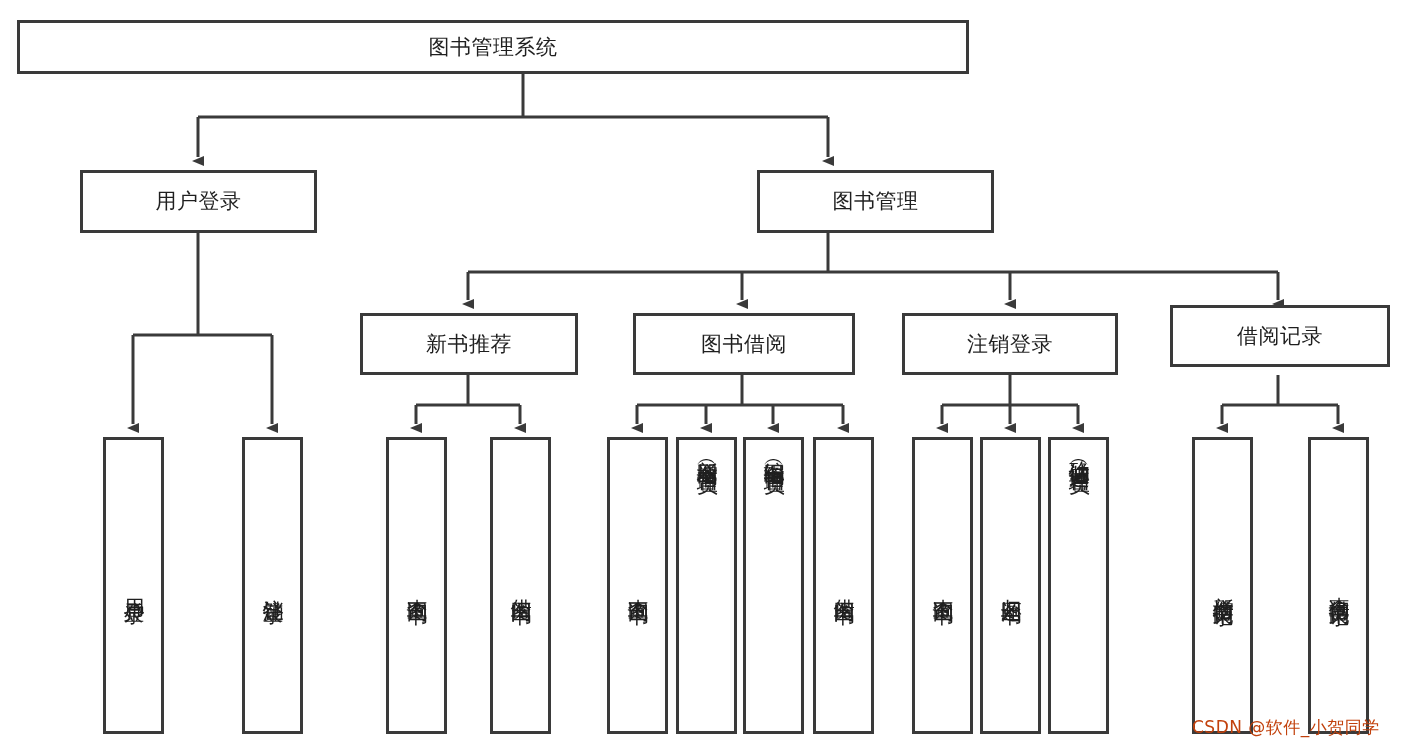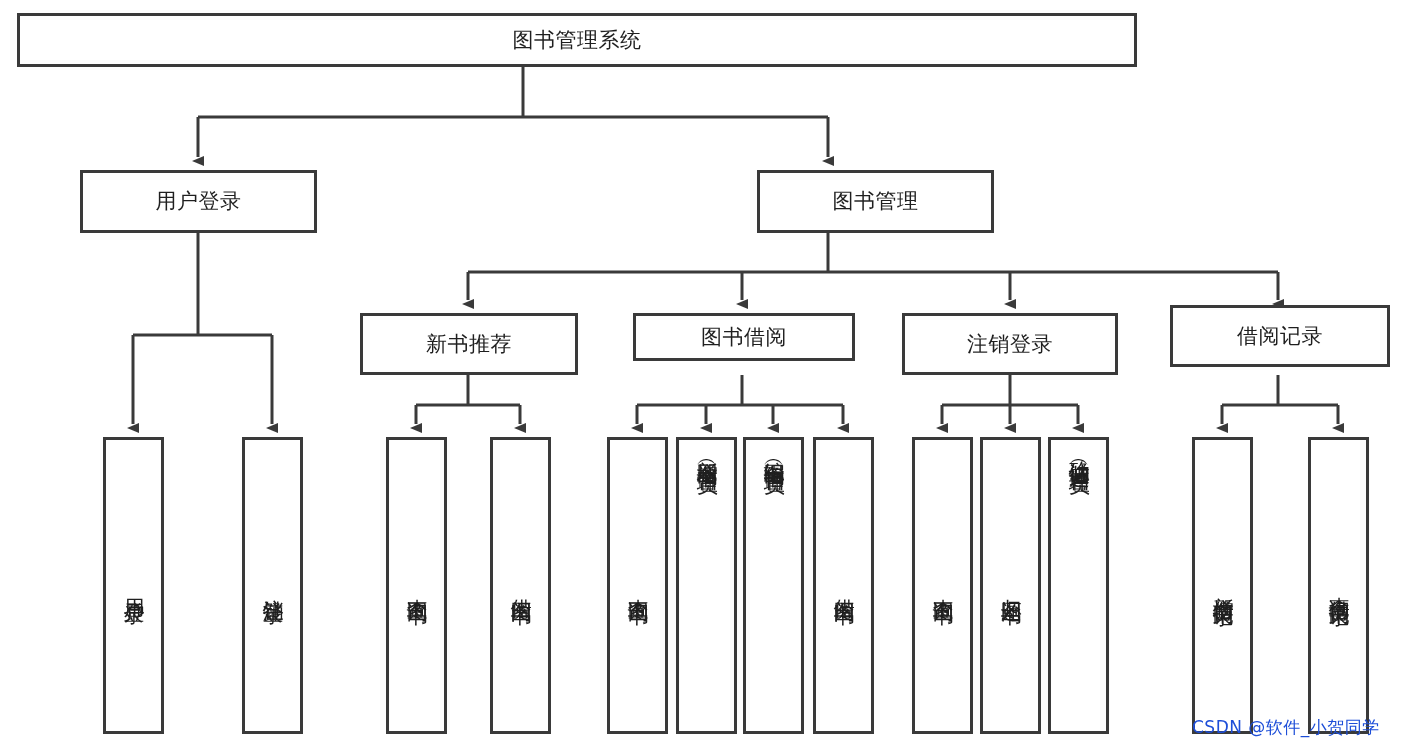--- a/index.html
+++ b/index.html
@@ -51,21 +51,21 @@
     line-height:1.32;
     letter-spacing:2px;
     white-space:normal;
     display:block;
     max-height:100%;
   }
   .node.leaf.pad-mid{align-items:center;padding-top:0;}
   .watermark{
     position:absolute;
     font-size:17px;
-    color:#1d4ed8;
+    color:#c2410c;
     letter-spacing:0.5px;
     white-space:nowrap;
     user-select:none;
   }
 </style>
 </head>
 <body>
 
 <div id="canvas">
 
@@ -112,35 +112,35 @@
       <path d="M1010,405 L1010,424" marker-end="url(#ah)"></path>
       <path d="M1078,405 L1078,424" marker-end="url(#ah)"></path>
 
       <path d="M1278,375 L1278,405"></path>
       <path d="M1222,405 L1338,405"></path>
       <path d="M1222,405 L1222,424" marker-end="url(#ah)"></path>
       <path d="M1338,405 L1338,424" marker-end="url(#ah)"></path>
     </g>
   </svg>
 
-  <div class="node root" style="left:17px;top:13px;width:1120px;height:54px;">
+  <div class="node root" style="left:17px;top:20px;width:952px;height:54px;">
     <span class="lbl">图书管理系统</span>
   </div>
 
   <div class="node" style="left:80px;top:170px;width:237px;height:63px;">
     <span class="lbl">用户登录</span>
   </div>
   <div class="node" style="left:711px;top:170px;width:237px;height:63px;margin-left:46px;">
     <span class="lbl">图书管理</span>
   </div>
 
   <div class="node" style="left:360px;top:313px;width:218px;height:62px;">
     <span class="lbl">新书推荐</span>
   </div>
-  <div class="node" style="left:633px;top:313px;width:222px;height:48px;">
+  <div class="node" style="left:633px;top:313px;width:222px;height:62px;">
     <span class="lbl">图书借阅</span>
   </div>
   <div class="node" style="left:902px;top:313px;width:216px;height:62px;">
     <span class="lbl">注销登录</span>
   </div>
   <div class="node" style="left:1170px;top:305px;width:220px;height:62px;">
     <span class="lbl">借阅记录</span>
   </div>
 
   <div class="node leaf pad-mid" style="left:103px;top:437px;width:61px;height:297px;">

